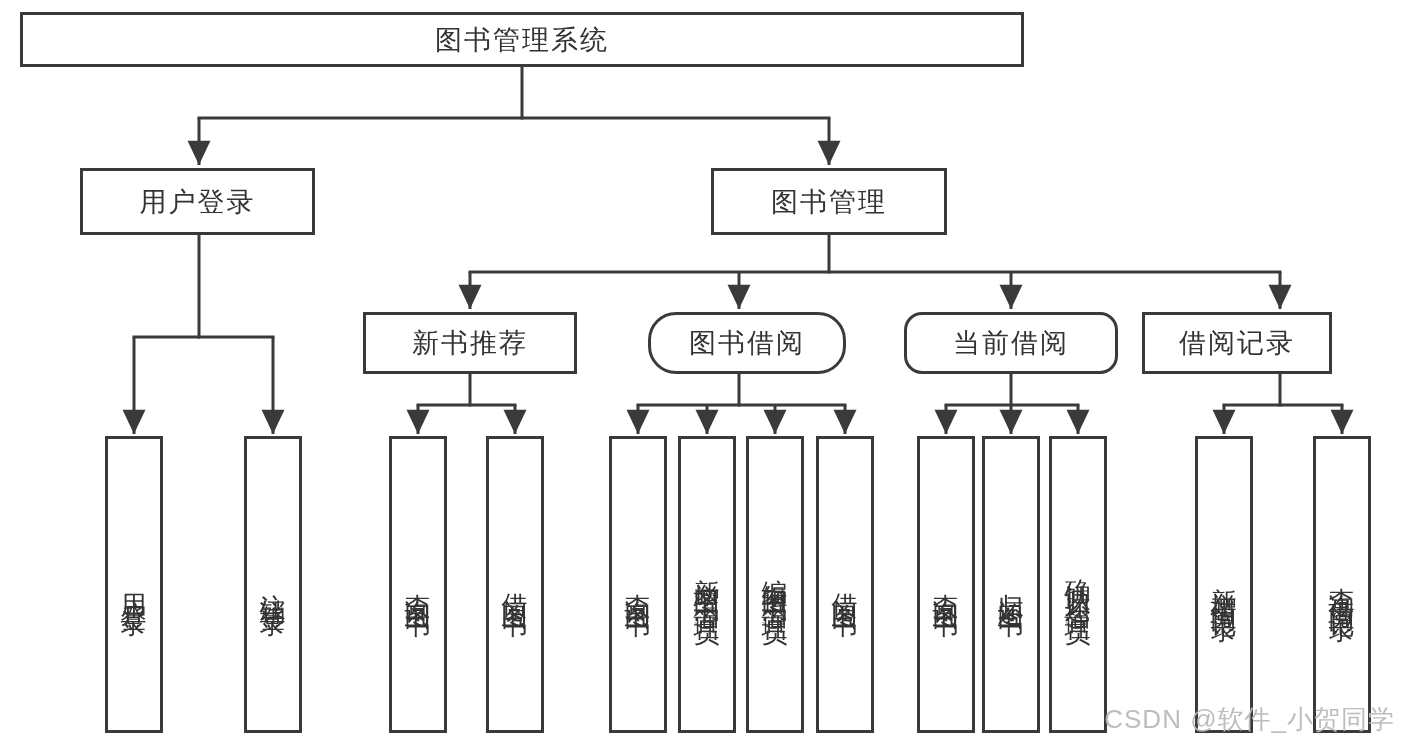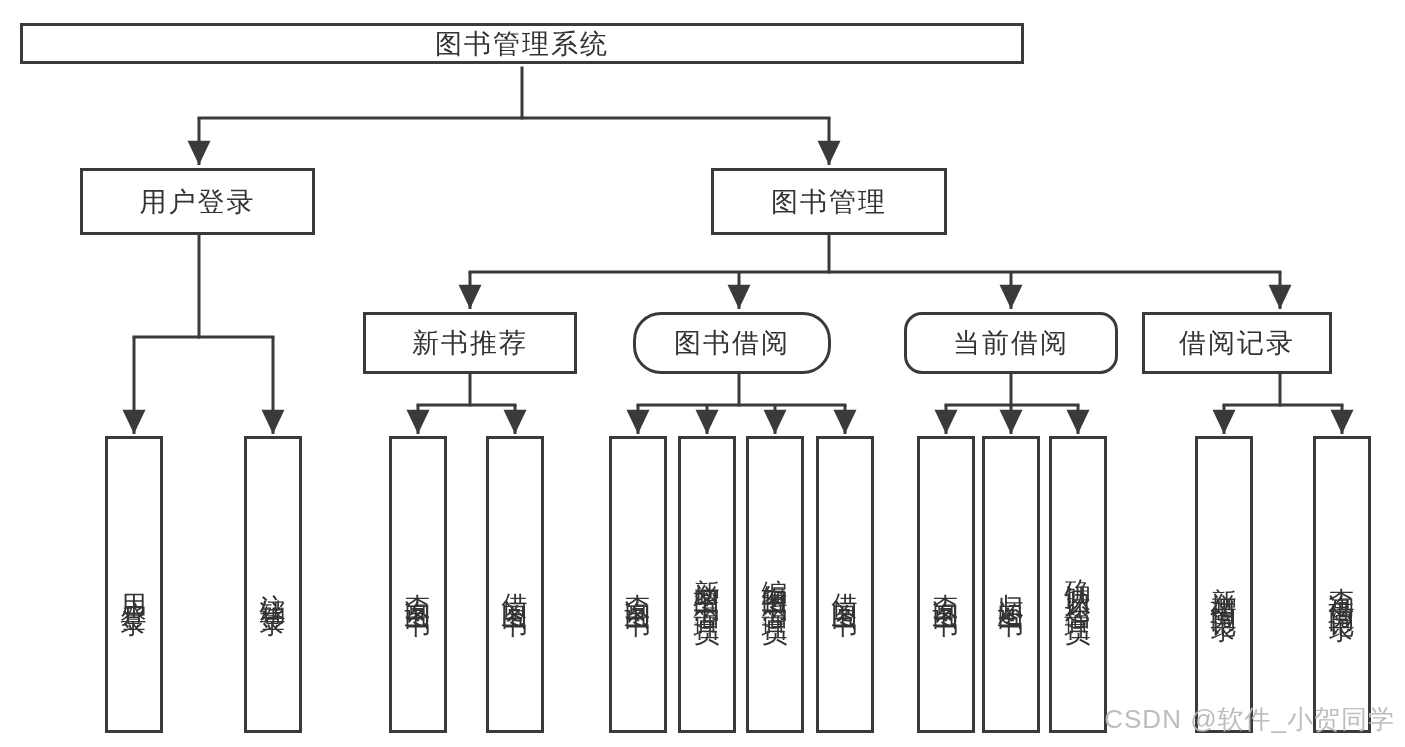--- a/index.html
+++ b/index.html
@@ -122,27 +122,27 @@
     <path class="arrowstem" d="M946 405 L946 434" marker-end="url(#arw)"></path>
     <path class="arrowstem" d="M1011 405 L1011 434" marker-end="url(#arw)"></path>
     <path class="arrowstem" d="M1078 405 L1078 434" marker-end="url(#arw)"></path>
 
     <path class="line" d="M1280 374 L1280 405"></path>
     <path class="line" d="M1224 405 L1342 405"></path>
     <path class="arrowstem" d="M1224 405 L1224 434" marker-end="url(#arw)"></path>
     <path class="arrowstem" d="M1342 405 L1342 434" marker-end="url(#arw)"></path>
   </svg>
 
-  <div class="node hbox" style="left:20px; top:23px; width:1004px; height:41px;">图书管理系统</div>
+  <div class="node hbox" style="left:20px; top:12px; width:1004px; height:55px;">图书管理系统</div>
 
   <div class="node hbox" style="left:80px; top:168px; width:235px; height:67px;">用户登录</div>
   <div class="node hbox" style="left:363px; top:312px; width:214px; height:62px;">新书推荐</div>
 
   <div class="node hbox" style="left:711px; top:168px; width:236px; height:67px;">图书管理</div>
-  <div class="node hbox" style="left:633px; top:312px; width:198px; height:62px;border-radius:28px;">图书借阅</div>
+  <div class="node hbox" style="left:648px; top:312px; width:198px; height:62px;border-radius:28px;">图书借阅</div>
   <div class="node hbox" style="left:904px; top:312px; width:214px; height:62px;border-radius:18px;">当前借阅</div>
   <div class="node hbox" style="left:1142px; top:312px; width:190px; height:62px;">借阅记录</div>
 
   <div class="node vbox" style="left:105px;">
     <span class="vtext">用户登录</span>
   </div>
   <div class="node vbox" style="left:244px;">
     <span class="vtext">注销登录</span>
   </div>
 

